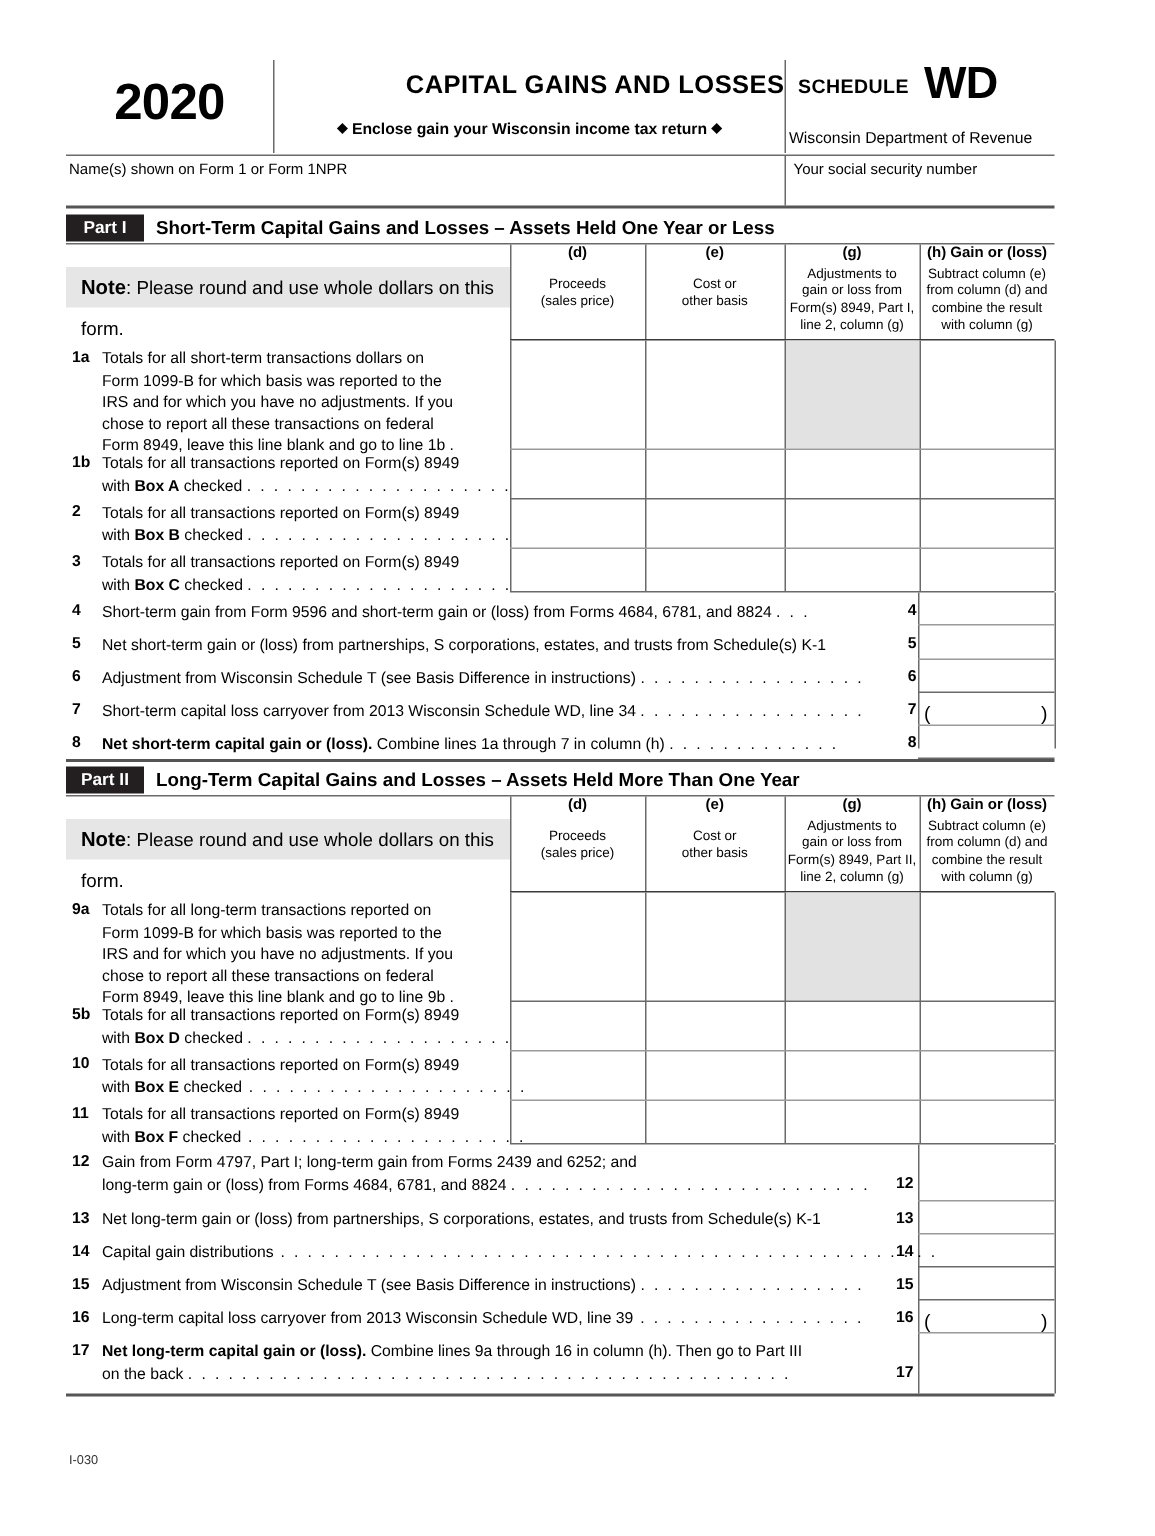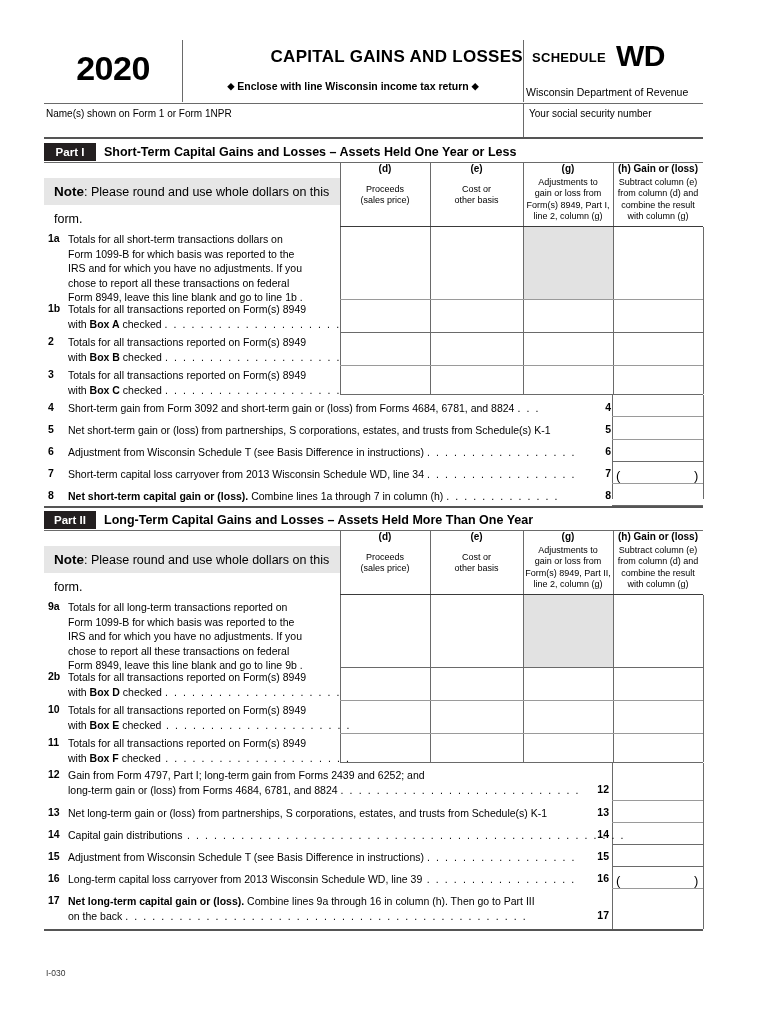--- a/index.html
+++ b/index.html
@@ -246,21 +246,21 @@
 
 <div id="page">
 
   <div class="header">
     <div class="hdr-year">2020</div>
     <div class="hdr-div1"></div>
     <div class="hdr-center">
       <div class="hdr-title">CAPITAL GAINS AND LOSSES</div>
       <div class="hdr-sub">
         <span class="diamond">◆</span>
-        <span>Enclose with line Wisconsin income tax return</span>
+        <span>Enclose gain your Wisconsin income tax return</span>
         <span class="diamond">◆</span>
       </div>
     </div>
     <div class="hdr-div2"></div>
     <div class="hdr-right">
       <div class="sched-label">SCHEDULE</div>
       <div class="sched-wd">WD</div>
       <div class="dept">Wisconsin Department of Revenue</div>
     </div>
   </div>
@@ -359,21 +359,21 @@
       <div><span>with </span><b>Box C</b><span> checked</span> <span class="dots">. . . . . . . . . . . . . . . . . . . .</span></div>
     </div>
   </div>
   <div class="hline" style="left:340px; top:394px; width:363px;"></div>
 
   <div class="vline" style="left:612px; top:395px; height:104px;"></div>
   <div class="vline" style="left:703px; top:395px; height:104px;"></div>
 
   <div class="lrow" style="top:401px;">
     <div class="lnum" style="left:4px; top:0px;">4</div>
-    <div class="ltext" style="left:24px; top:0px;"><span>Short-term gain from Form 3092 and short-term gain or (loss) from Forms 4684, 6781, and 8824</span> <span class="dots">. . .</span></div>
+    <div class="ltext" style="left:24px; top:0px;"><span>Short-term gain from Form 9596 and short-term gain or (loss) from Forms 4684, 6781, and 8824</span> <span class="dots">. . .</span></div>
     <div class="rnum" style="left:553px; top:0px;">4</div>
   </div>
   <div class="hline light" style="left:612px; top:416px; width:91px;"></div>
 
   <div class="lrow" style="top:423px;">
     <div class="lnum" style="left:4px; top:0px;">5</div>
     <div class="ltext" style="left:24px; top:0px;">Net short-term gain or (loss) from partnerships, S corporations, estates, and trusts from Schedule(s) K-1</div>
     <div class="rnum" style="left:553px; top:0px;">5</div>
   </div>
   <div class="hline light" style="left:612px; top:439px; width:91px;"></div>
@@ -456,21 +456,21 @@
       <div>Totals for all long-term transactions reported on</div>
       <div>Form 1099-B for which basis was reported to the</div>
       <div>IRS and for which you have no adjustments. If you</div>
       <div>chose to report all these transactions on federal</div>
       <div><span>Form 8949, leave this line blank and go to line 9b</span> <span class="dots">.</span></div>
     </div>
   </div>
   <div class="hline" style="left:340px; top:667px; width:363px;"></div>
 
   <div class="lrow" style="top:670px;">
-    <div class="lnum" style="left:4px; top:0px;">2b</div>
+    <div class="lnum" style="left:4px; top:0px;">5b</div>
     <div class="ltext" style="left:24px; top:0px; width:290px;">
       <div>Totals for all transactions reported on Form(s) 8949</div>
       <div><span>with </span><b>Box D</b><span> checked</span> <span class="dots">. . . . . . . . . . . . . . . . . . . .</span></div>
     </div>
   </div>
   <div class="hline light" style="left:340px; top:700px; width:363px;"></div>
 
   <div class="lrow" style="top:703px;">
     <div class="lnum" style="left:4px; top:0px;">10</div>
     <div class="ltext" style="left:24px; top:0px; width:290px;">

